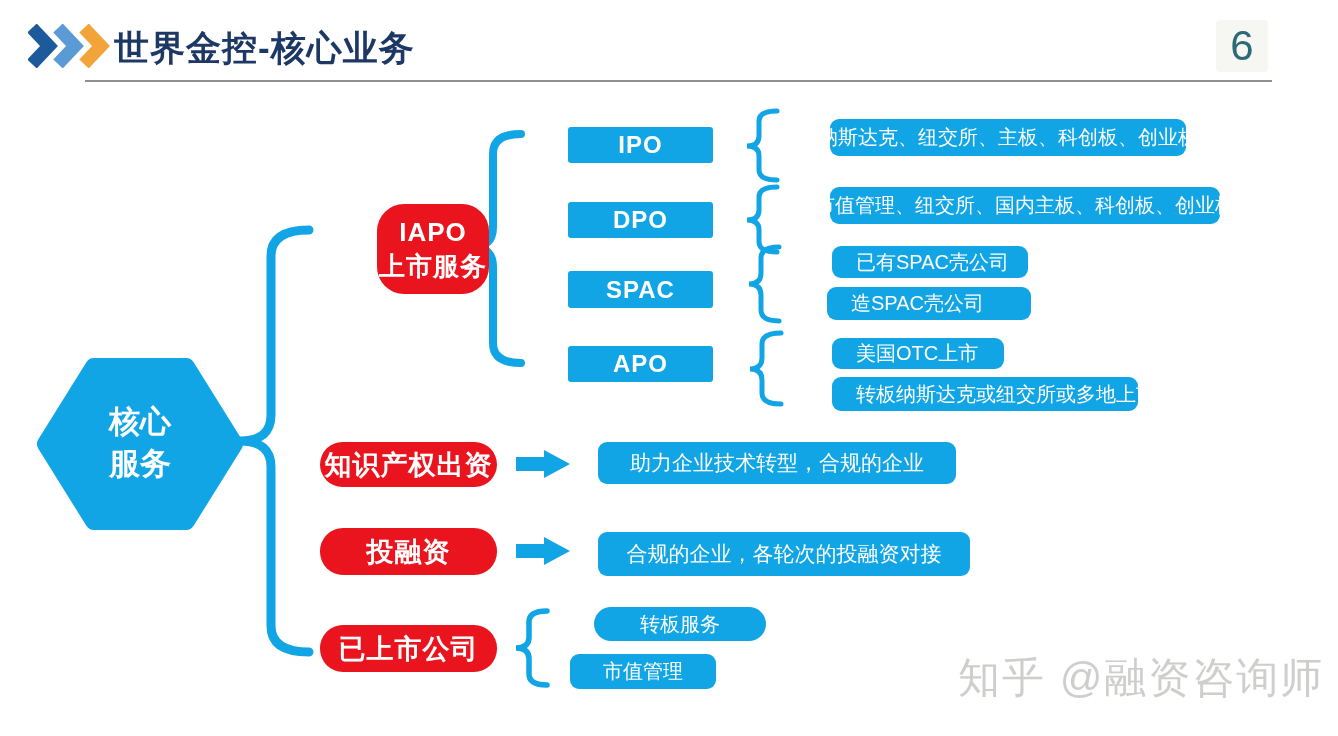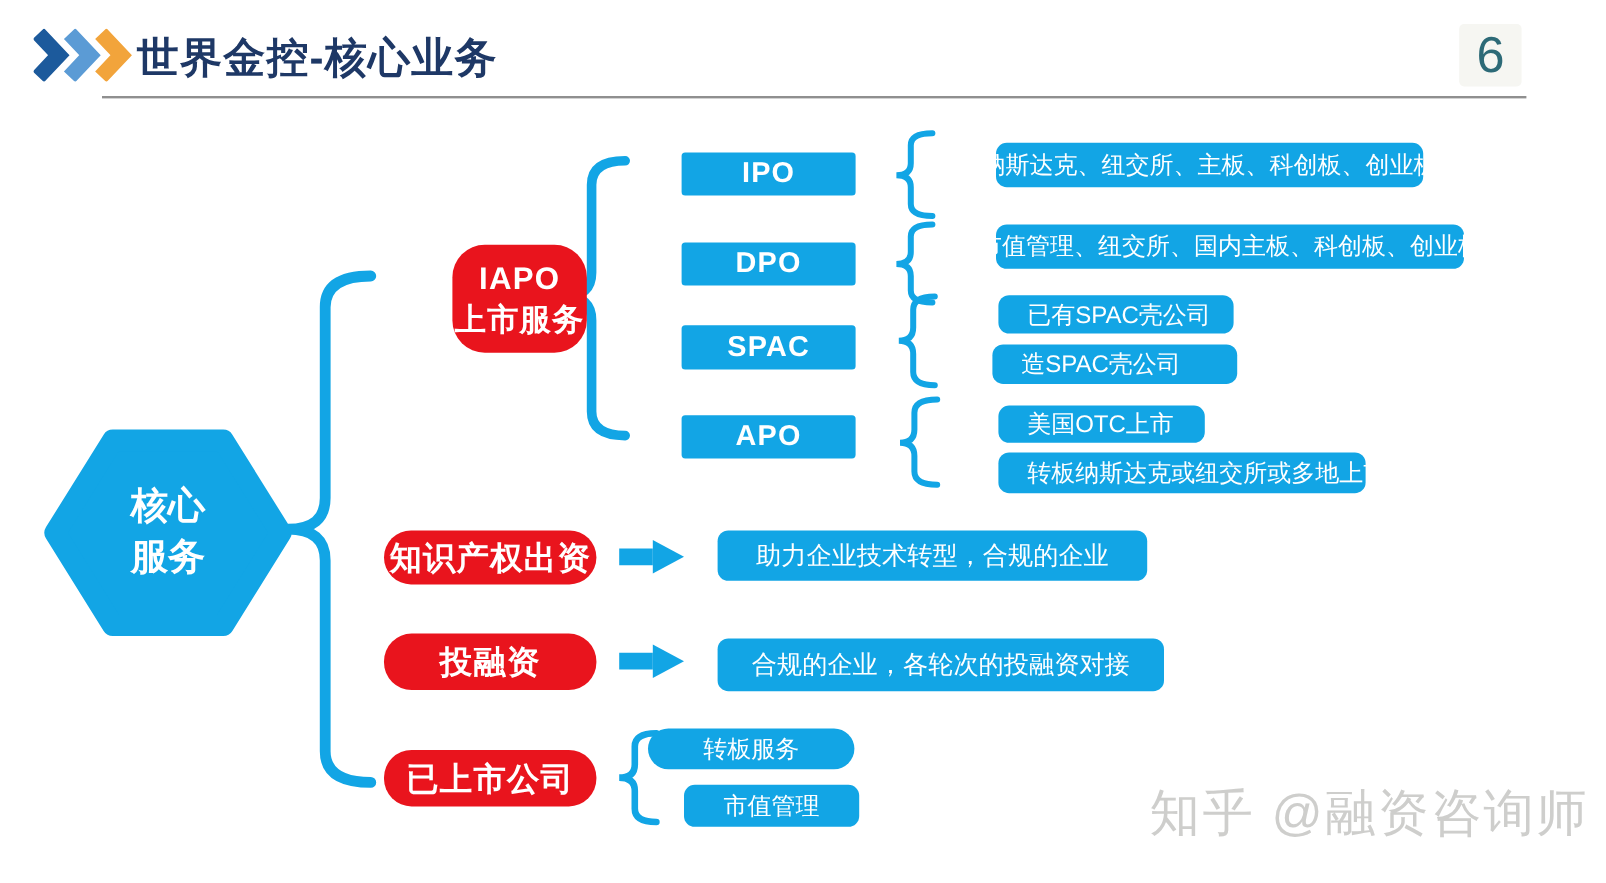--- a/index.html
+++ b/index.html
@@ -113,18 +113,18 @@
   <div class="abs bluedesc left" style="left:832px;top:338px;width:148px;height:31px;">美国OTC上市</div>
   <div class="abs bluedesc left" style="left:832px;top:377px;width:282px;height:34px;">转板纳斯达克或纽交所或多地上市</div>
 
   <div class="abs redpill" style="left:320px;top:442px;width:177px;height:45px;">知识产权出资</div>
   <div class="abs bluedesc center" style="left:598px;top:442px;width:358px;height:42px;font-size:21px;">助力企业技术转型，合规的企业</div>
 
   <div class="abs redpill" style="left:320px;top:528px;width:177px;height:47px;">投融资</div>
   <div class="abs bluedesc center" style="left:598px;top:532px;width:372px;height:44px;font-size:21px;">合规的企业，各轮次的投融资对接</div>
 
   <div class="abs redpill" style="left:320px;top:625px;width:177px;height:47px;">已上市公司</div>
-  <div class="abs bluedesc center" style="left:540px;top:607px;width:172px;height:34px;border-radius:17px;">转板服务</div>
+  <div class="abs bluedesc center" style="left:594px;top:607px;width:172px;height:34px;border-radius:17px;">转板服务</div>
   <div class="abs bluedesc center" style="left:570px;top:654px;width:146px;height:35px;">市值管理</div>
 
   <div class="abs watermark">知乎 @融资咨询师</div>
 
 </div>
 
 </body></html>

